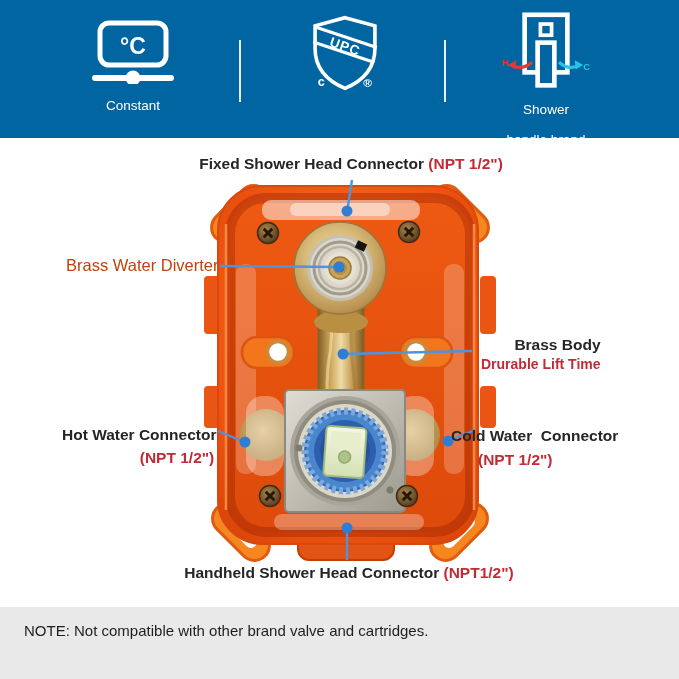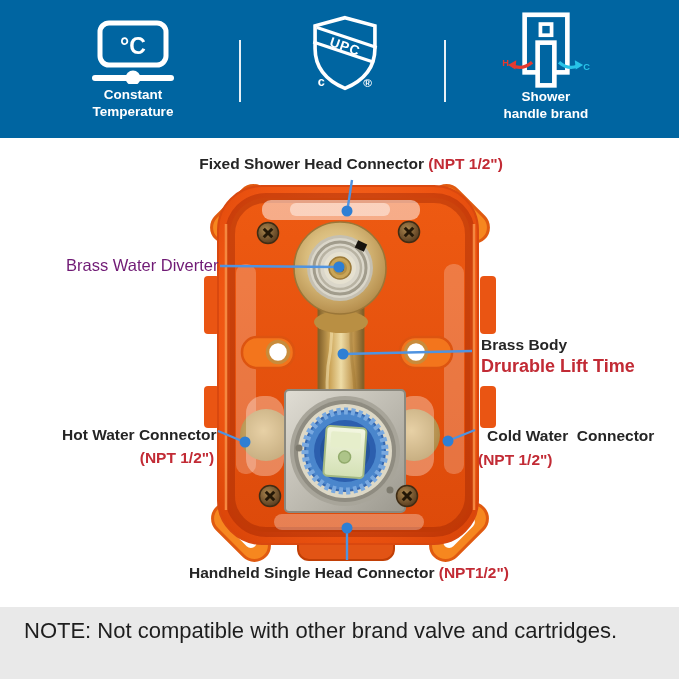--- a/index.html
+++ b/index.html
@@ -2,21 +2,21 @@
 <html><head>
 <meta charset="utf-8">
 <style>
   html,body{margin:0;padding:0;background:#ffffff;}
   .stage{position:relative;width:679px;height:679px;overflow:hidden;
          font-family:"Liberation Sans","DejaVu Sans",sans-serif;background:#ffffff;}
 
   
   .banner{position:absolute;left:0;top:0;width:679px;height:138px;background:#0065a1;}
   .feature{position:absolute;top:0;text-align:center;color:#fff;}
-  .feature .f-label{font-size:13.5px;font-weight:bold;line-height:17px;white-space:nowrap;}
+  .feature .f-label{font-size:13.5px;font-weight:normal;line-height:17px;white-space:nowrap;margin-top:13px;}
   .f1{left:63px;width:140px;}
   .f2{left:275px;width:140px;}
   .f3{left:476px;width:140px;}
   .f1 .icon-wrap{margin-top:20px;height:64px;}
   .f2 .icon-wrap{margin-top:14px;height:76px;}
   .f3 .icon-wrap{margin-top:12px;height:76px;}
   .f1 .labels{margin-top:2px;}
   .f2 .labels{margin-top:2px;}
   .f3 .labels{margin-top:0px;}
   .vdiv{position:absolute;top:40px;width:2px;height:62px;background:rgba(255,255,255,.9);}
@@ -24,55 +24,54 @@
   .vdiv.d2{left:444px;}
 
   
   .diagram{position:absolute;left:0;top:138px;width:679px;height:469px;background:#ffffff;}
   .valve-svg{position:absolute;left:198px;top:42px;width:304px;height:392px;}
   .callout-svg{position:absolute;left:0;top:0;width:679px;height:469px;pointer-events:none;}
 
   .cl{position:absolute;color:#252525;font-weight:600;font-size:15.5px;white-space:pre;}
   .cl .spec{color:#c22b35;}
   .cl-fixed{left:351px;top:17px;transform:translateX(-50%);}
-  .cl-diverter{left:66px;top:118px;font-weight:400;font-size:16.5px;color:#701a75;}
-  .cl-brassbody{left:481px;top:198px;}
-  .cl-brassbody .sub{display:block;font-size:18px;margin-top:2px;color:#c22b35;}
+  .cl-diverter{left:66px;top:118px;font-weight:400;font-size:16.5px;color:#c2410c;}
+  .cl-brassbody{left:481px;top:198px;text-align:right;}
+  .cl-brassbody .sub{display:block;font-size:14px;margin-top:2px;color:#c22b35;}
   .cl-hot{left:62px;top:288px;text-align:center;}
   .cl-hot-spec{left:177px;top:311px;transform:translateX(-50%);position:absolute;
                color:#c22b35;font-weight:600;font-size:15.5px;white-space:pre;}
-  .cl-cold{left:487px;top:289px;}
+  .cl-cold{left:451px;top:289px;}
   .cl-cold-spec{left:478px;top:313px;position:absolute;color:#c22b35;font-weight:600;
                 font-size:15.5px;white-space:pre;}
   .cl-handheld{left:349px;top:426px;transform:translateX(-50%);}
 
   
   .note{position:absolute;left:0;top:607px;width:679px;height:72px;background:#e9e9e9;
-        color:#1e1e1e;font-size:22px;line-height:33px;}
+        color:#1e1e1e;font-size:15px;line-height:33px;}
   .note .inner{padding:7px 0 0 24px;}
 </style>
 </head>
 <body>
 
 <div class="stage">
 
   <header class="banner">
 
     <div class="feature f1">
       <div class="icon-wrap">
         <svg width="104" height="64" viewBox="0 0 104 64">
           <rect x="19" y="3" width="66" height="42" rx="9" fill="none" stroke="#fff" stroke-width="5"></rect>
           <text x="52" y="34" text-anchor="middle" font-size="23" font-weight="bold" fill="#fff">°C</text>
           <line x1="14" y1="58" x2="90" y2="58" stroke="#fff" stroke-width="6" stroke-linecap="round"></line>
           <circle cx="52" cy="58" r="7.5" fill="#fff"></circle>
         </svg>
       </div>
       <div class="labels">
         <div class="f-label">Constant</div>
-        <div class="f-label">Temperature</div>
       </div>
     </div>
 
     <div class="feature f2">
       <div class="icon-wrap">
         <svg width="80" height="78" viewBox="0 0 80 86">
           <path d="M40,4 L73,13 L73,38 C73,60 59,74 40,82 C21,74 7,60 7,38 L7,13 Z" fill="none" stroke="#fff" stroke-width="4"></path>
           <line x1="5" y1="31" x2="71" y2="53" stroke="#fff" stroke-width="3.5"></line>
           <line x1="9" y1="15" x2="75" y2="37" stroke="#fff" stroke-width="3.5"></line>
           <text x="40" y="41" text-anchor="middle" font-size="15" font-weight="bold" fill="#fff" letter-spacing="1" transform="rotate(19 40 36)">UPC</text>
@@ -293,21 +292,21 @@
     <div class="cl cl-diverter"><span>Brass Water Diverter</span></div>
 
     <div class="cl cl-brassbody"><span>Brass Body</span><span class="sub">Drurable Lift Time</span></div>
 
     <div class="cl cl-hot"><span>Hot Water Connector</span></div>
     <div class="cl-hot-spec">(NPT 1/2")</div>
 
     <div class="cl cl-cold"><span>Cold Water  Connector</span></div>
     <div class="cl-cold-spec">(NPT 1/2")</div>
 
-    <div class="cl cl-handheld"><span>Handheld Single Head Connector </span><span class="spec">(NPT1/2")</span></div>
+    <div class="cl cl-handheld"><span>Handheld Shower Head Connector </span><span class="spec">(NPT1/2")</span></div>
   </main>
 
   <footer class="note">
     <div class="inner">
       <div>NOTE: Not compatible with other brand valve and cartridges.</div>
     </div>
   </footer>
 
 </div>
 

